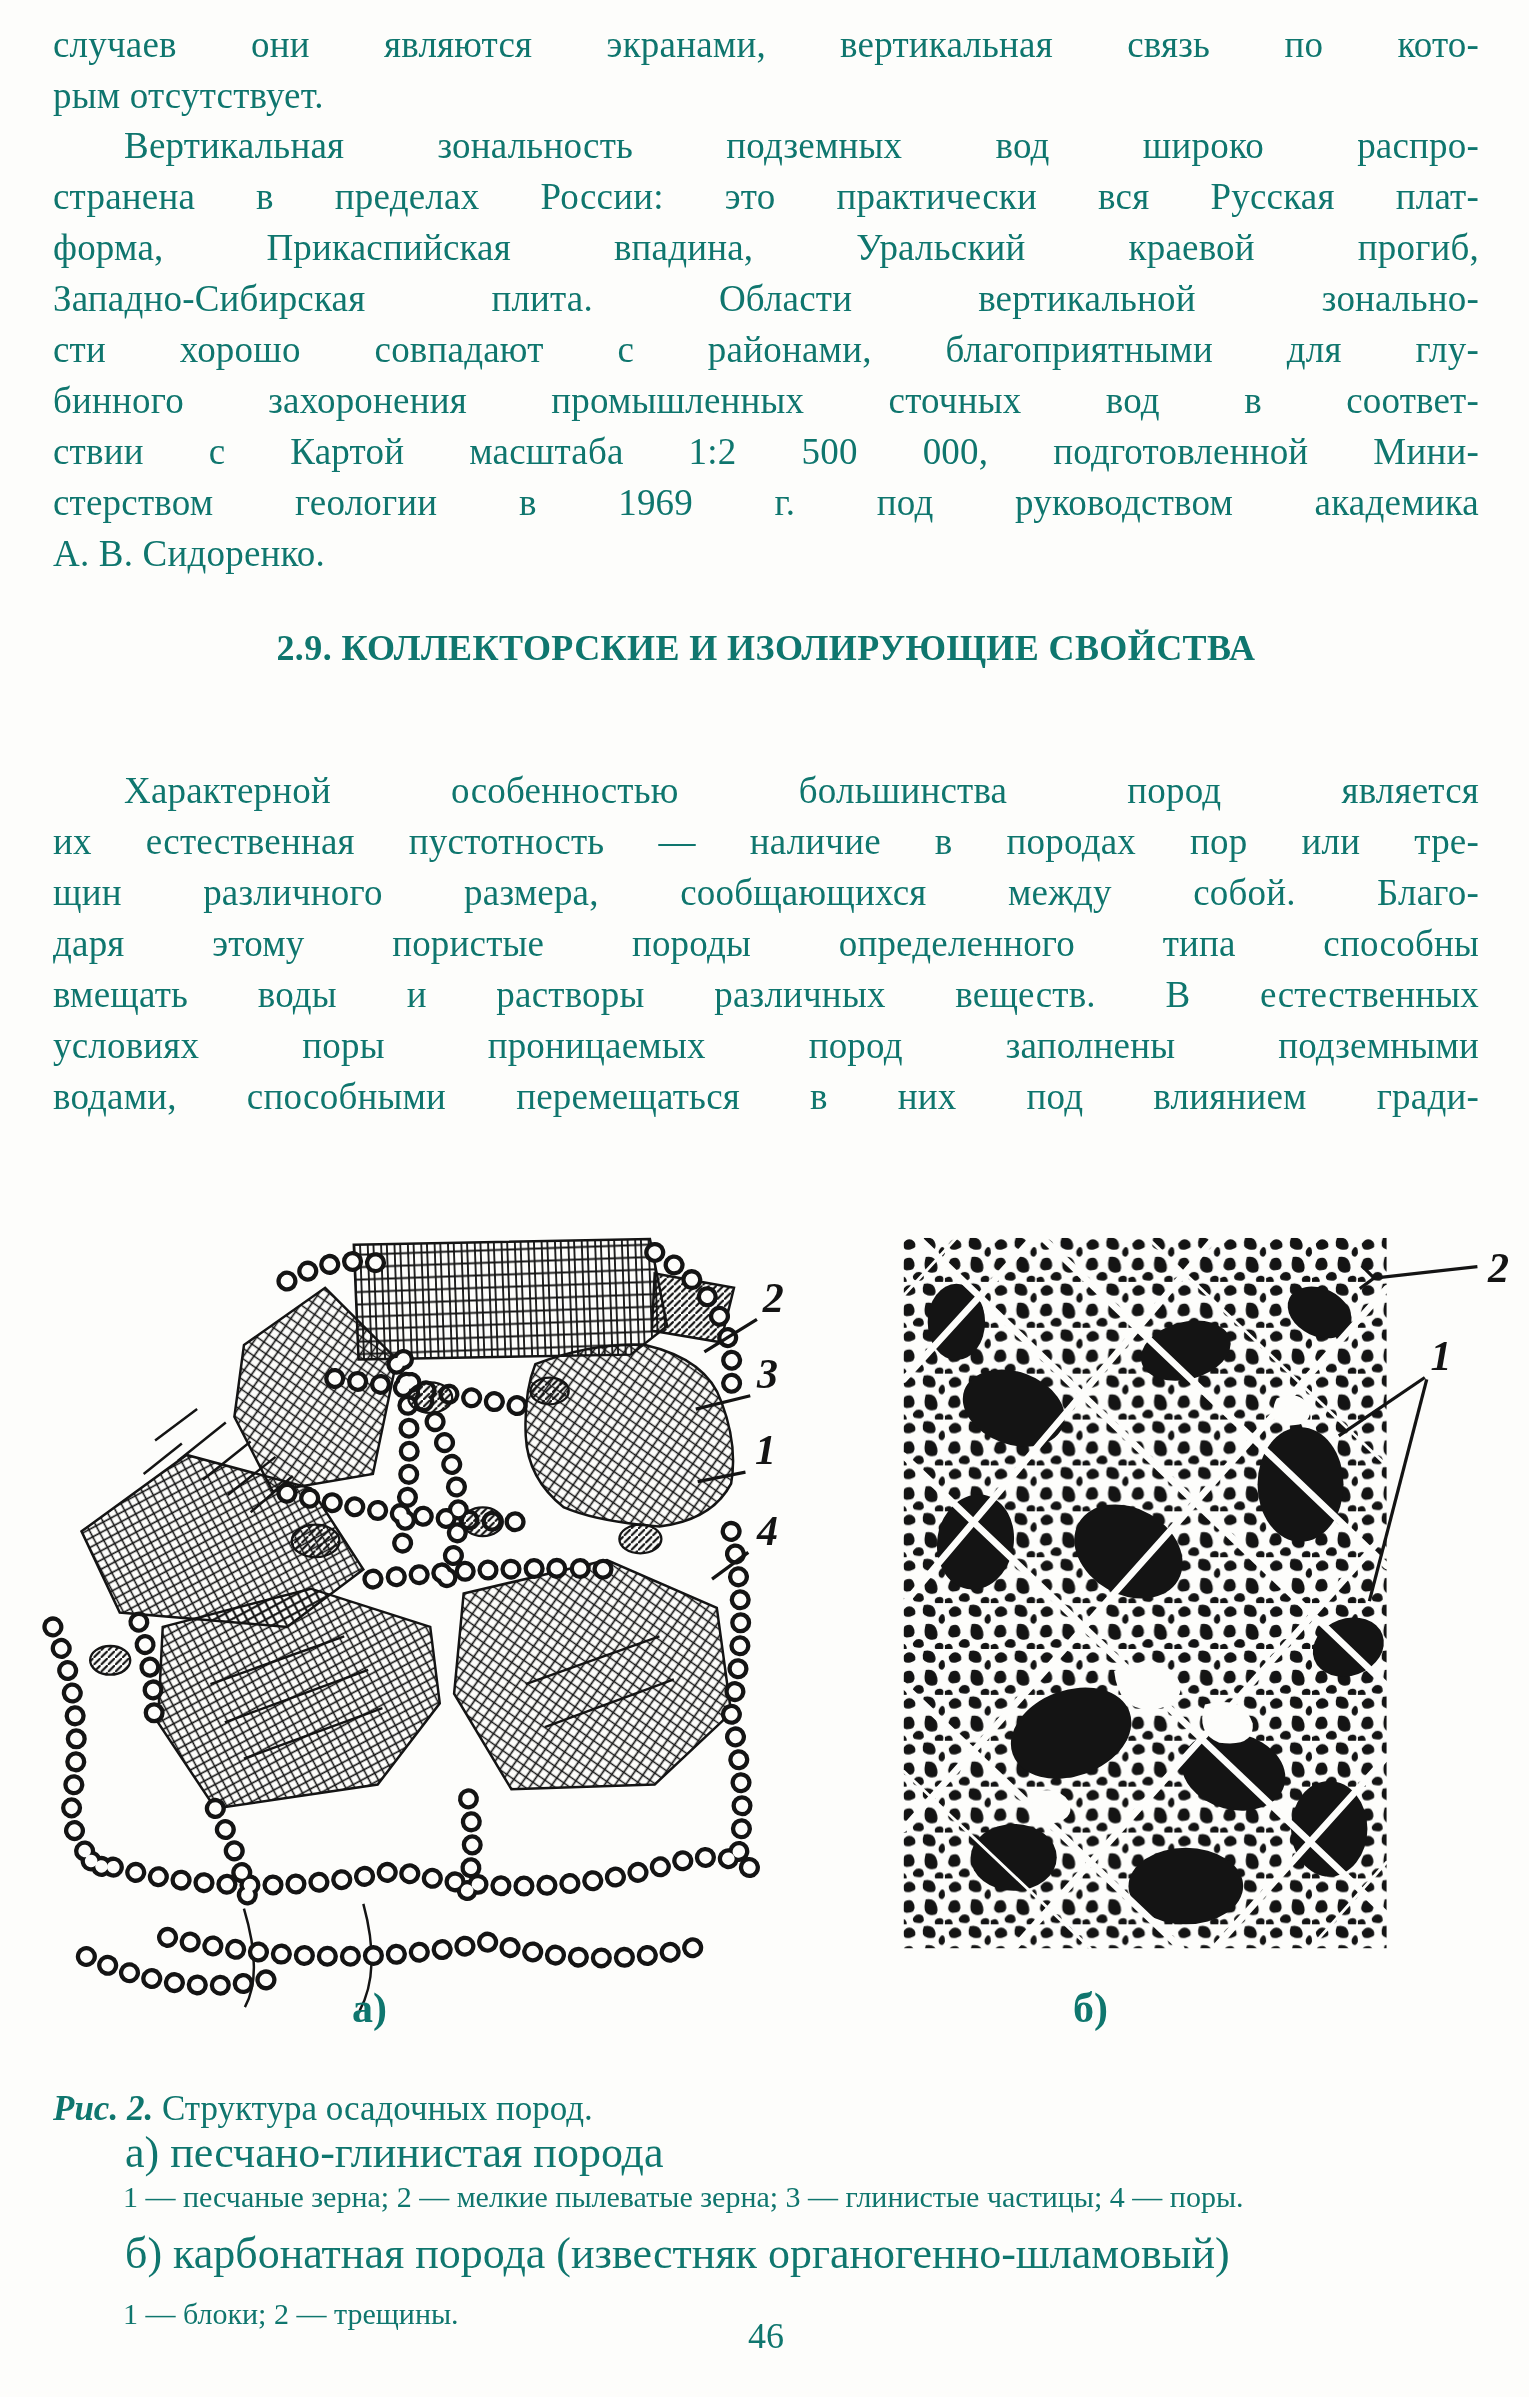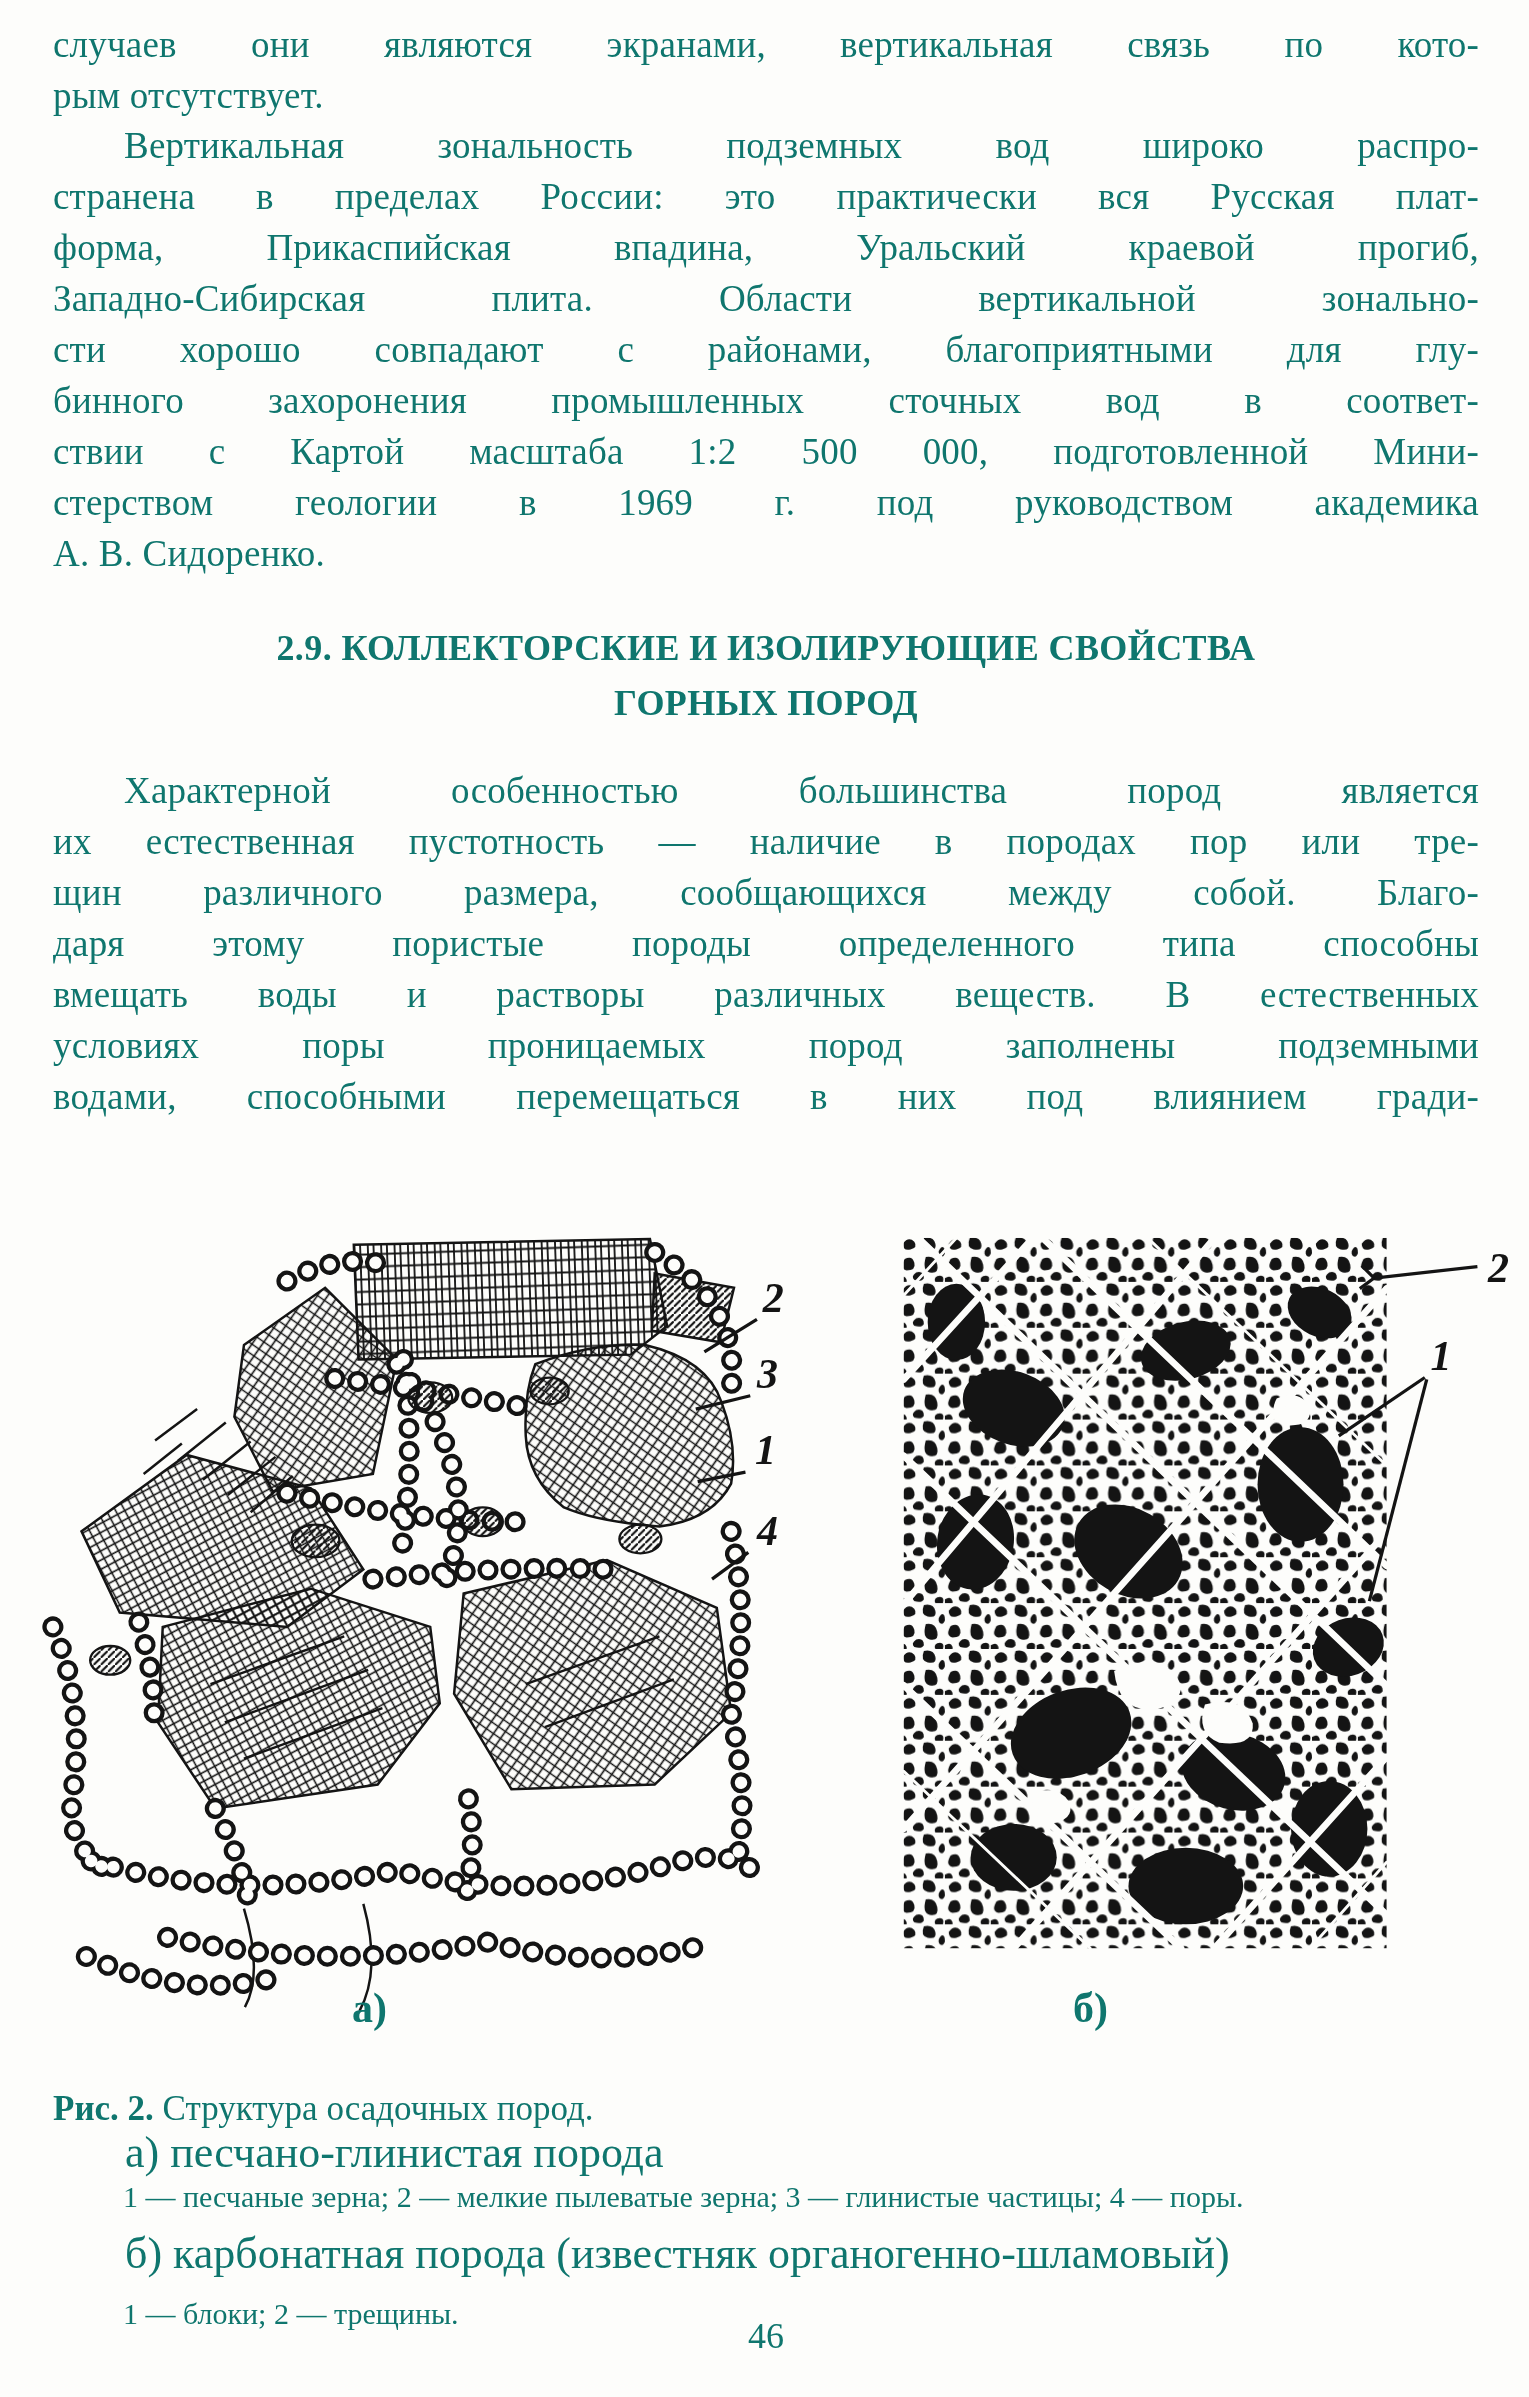--- a/index.html
+++ b/index.html
@@ -9,21 +9,21 @@
   .bodytxt{font-size:37px;line-height:51px;letter-spacing:0.2px;}
   .ln{height:51px;white-space:nowrap;}
   .j{white-space:normal;text-align:justify;text-align-last:justify;}
   .ind{text-indent:71px;}
   #heading{position:absolute;left:53px;top:621px;width:1426px;text-align:center;
            font-weight:bold;font-size:36px;line-height:55px;letter-spacing:0.4px;}
   .figsvg{position:absolute;}
   .sublabel{position:absolute;font-size:42px;font-weight:bold;}
   #caption{position:absolute;left:53px;top:2088px;width:1434px;}
   .cap1{font-size:35px;line-height:42px;}
-  .capref{font-weight:bold;}
+  .capref{font-weight:bold;font-style:italic;}
   .capsub{font-size:44px;line-height:42px;padding-left:72px;}
   .capleg{font-size:30px;line-height:38px;padding-left:70px;}
   #pageno{position:absolute;left:53px;top:2315px;width:1426px;text-align:center;font-size:36px;}
   svg text.callout{font-size:44px;font-style:italic;font-weight:bold;
        font-family:"Liberation Serif","DejaVu Serif",serif;fill:#141414;}
 </style>
 </head>
 <body>
 
 <div id="page">
@@ -40,21 +40,20 @@
     <div class="ln j">Западно-Сибирская плита. Области вертикальной зонально-</div>
     <div class="ln j">сти хорошо совпадают с районами, благоприятными для глу-</div>
     <div class="ln j">бинного захоронения промышленных сточных вод в соответ-</div>
     <div class="ln j">ствии с Картой масштаба 1:2 500 000, подготовленной Мини-</div>
     <div class="ln j">стерством геологии в 1969 г. под руководством академика</div>
     <div class="ln">А. В. Сидоренко.</div>
   </div>
 
   <div id="heading">
     <div>2.9. КОЛЛЕКТОРСКИЕ И ИЗОЛИРУЮЩИЕ СВОЙСТВА</div>
-    <div>ГОРНЫХ ПОРОД</div>
   </div>
 
   <div class="col bodytxt" style="top:765px">
     <div class="ln j ind">Характерной особенностью большинства пород является</div>
     <div class="ln j">их естественная пустотность — наличие в породах пор или тре-</div>
     <div class="ln j">щин различного размера, сообщающихся между собой. Благо-</div>
     <div class="ln j">даря этому пористые породы определенного типа способны</div>
     <div class="ln j">вмещать воды и растворы различных веществ. В естественных</div>
     <div class="ln j">условиях поры проницаемых пород заполнены подземными</div>
     <div class="ln j">водами, способными перемещаться в них под влиянием гради-</div>

